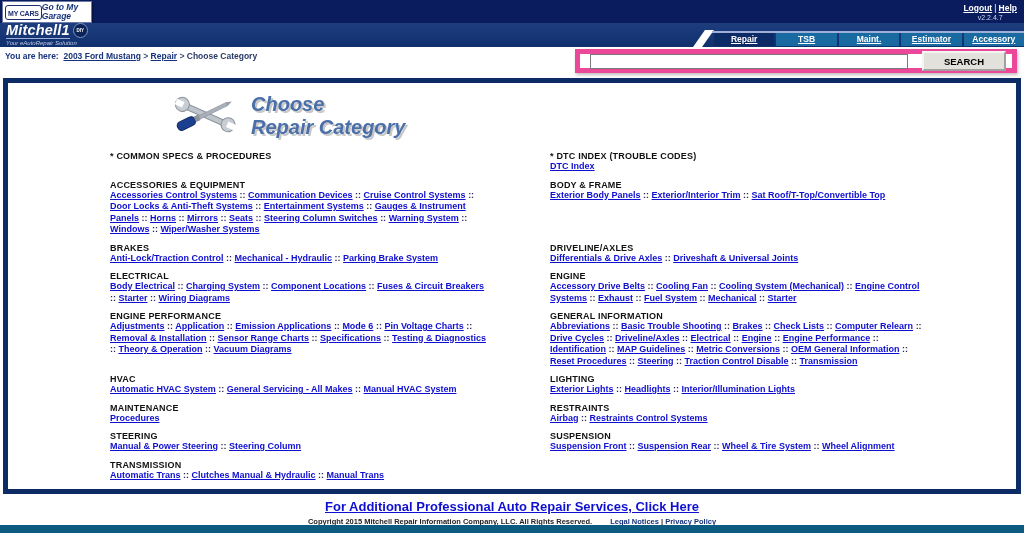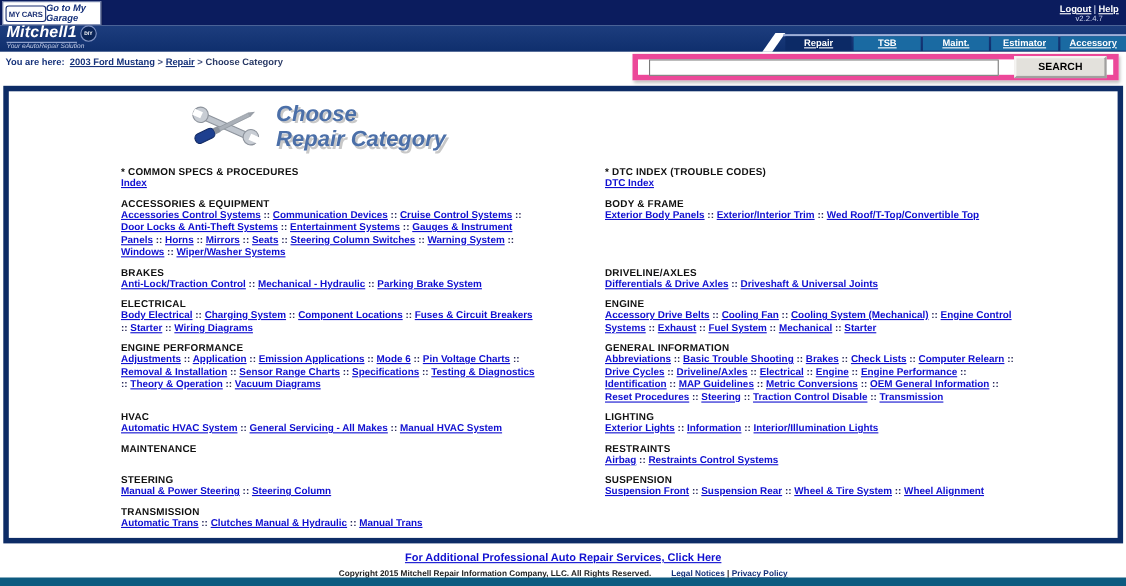--- a/index.html
+++ b/index.html
@@ -72,21 +72,21 @@
 
   .category-grid { margin:10px 40px 0 102px; }
   .cat-row { display:grid; grid-template-columns:440px 430px; margin-bottom:7px; }
   .cat-title { font-size:9px; font-weight:bold; color:#111; letter-spacing:.2px; }
   .cat-links { font-size:9px; font-weight:bold; line-height:11.5px; max-width:382px; }
   .cat-links a { color:var(--link); text-decoration:underline; }
   .sep { color:#2a2a5a; }
 
   
   .footer { position:absolute; left:0; top:497px; width:1024px; text-align:center; }
-  .f-link a { font-size:10px; font-weight:bold; color:var(--link); text-decoration:underline; }
+  .f-link a { font-size:13px; font-weight:bold; color:var(--link); text-decoration:underline; }
   .f-copy { font-size:7.5px; color:#222; margin-top:2px; font-weight:bold; }
   .f-copy .gap { display:inline-block; width:18px; }
   .f-copy a { color:#15317a; text-decoration:underline;margin-top:44px; }
   .f-top { font-size:9.5px; font-weight:bold; color:#15317a; margin-top:2px; }
   .f-top a { color:#15317a; text-decoration:underline; }
   .bottombar { position:absolute; bottom:0; left:0; width:1024px; height:8px; background:var(--bottom_bar); }
 </style>
 </head>
 <body style="--link: #0f0fd0; --navy: #0d2c66; --tab_blue: #1a6aa2; --tab_active: #0c2a66; --bottom_bar: #0d5b80; --title_blue: #4b6fa8;">
 
@@ -154,35 +154,34 @@
     </svg>
     <div class="title">
       <div>Choose</div>
       <div>Repair Category</div>
     </div>
   </div>
   <div class="category-grid">
       <div class="cat-row">
         <div class="cat-cell left">
           <div class="cat-title">* COMMON SPECS &amp; PROCEDURES</div>
-          <div class="cat-links"><a class="cat-link">Index</a></div>
         </div>
         <div class="cat-cell right">
           <div class="cat-title">* DTC INDEX (TROUBLE CODES)</div>
           <div class="cat-links"><a class="cat-link">DTC Index</a></div>
         </div>
       </div>
       <div class="cat-row">
         <div class="cat-cell left">
           <div class="cat-title">ACCESSORIES &amp; EQUIPMENT</div>
           <div class="cat-links"><a class="cat-link">Accessories Control Systems</a><span class="sep"> :: </span><a class="cat-link">Communication Devices</a><span class="sep"> :: </span><a class="cat-link">Cruise Control Systems</a><span class="sep"> :: </span><a class="cat-link">Door Locks &amp; Anti-Theft Systems</a><span class="sep"> :: </span><a class="cat-link">Entertainment Systems</a><span class="sep"> :: </span><a class="cat-link">Gauges &amp; Instrument Panels</a><span class="sep"> :: </span><a class="cat-link">Horns</a><span class="sep"> :: </span><a class="cat-link">Mirrors</a><span class="sep"> :: </span><a class="cat-link">Seats</a><span class="sep"> :: </span><a class="cat-link">Steering Column Switches</a><span class="sep"> :: </span><a class="cat-link">Warning System</a><span class="sep"> :: </span><a class="cat-link">Windows</a><span class="sep"> :: </span><a class="cat-link">Wiper/Washer Systems</a></div>
         </div>
         <div class="cat-cell right">
           <div class="cat-title">BODY &amp; FRAME</div>
-          <div class="cat-links"><a class="cat-link">Exterior Body Panels</a><span class="sep"> :: </span><a class="cat-link">Exterior/Interior Trim</a><span class="sep"> :: </span><a class="cat-link">Wed Roof/T-Top/Convertible Top</a></div>
+          <div class="cat-links"><a class="cat-link">Exterior Body Panels</a><span class="sep"> :: </span><a class="cat-link">Exterior/Interior Trim</a><span class="sep"> :: </span><a class="cat-link">Sat Roof/T-Top/Convertible Top</a></div>
         </div>
       </div>
       <div class="cat-row">
         <div class="cat-cell left">
           <div class="cat-title">BRAKES</div>
           <div class="cat-links"><a class="cat-link">Anti-Lock/Traction Control</a><span class="sep"> :: </span><a class="cat-link">Mechanical - Hydraulic</a><span class="sep"> :: </span><a class="cat-link">Parking Brake System</a></div>
         </div>
         <div class="cat-cell right">
           <div class="cat-title">DRIVELINE/AXLES</div>
           <div class="cat-links"><a class="cat-link">Differentials &amp; Drive Axles</a><span class="sep"> :: </span><a class="cat-link">Driveshaft &amp; Universal Joints</a></div>
@@ -208,26 +207,27 @@
           <div class="cat-links"><a class="cat-link">Abbreviations</a><span class="sep"> :: </span><a class="cat-link">Basic Trouble Shooting</a><span class="sep"> :: </span><a class="cat-link">Brakes</a><span class="sep"> :: </span><a class="cat-link">Check Lists</a><span class="sep"> :: </span><a class="cat-link">Computer Relearn</a><span class="sep"> :: </span><a class="cat-link">Drive Cycles</a><span class="sep"> :: </span><a class="cat-link">Driveline/Axles</a><span class="sep"> :: </span><a class="cat-link">Electrical</a><span class="sep"> :: </span><a class="cat-link">Engine</a><span class="sep"> :: </span><a class="cat-link">Engine Performance</a><span class="sep"> :: </span><a class="cat-link">Identification</a><span class="sep"> :: </span><a class="cat-link">MAP Guidelines</a><span class="sep"> :: </span><a class="cat-link">Metric Conversions</a><span class="sep"> :: </span><a class="cat-link">OEM General Information</a><span class="sep"> :: </span><a class="cat-link">Reset Procedures</a><span class="sep"> :: </span><a class="cat-link">Steering</a><span class="sep"> :: </span><a class="cat-link">Traction Control Disable</a><span class="sep"> :: </span><a class="cat-link">Transmission</a></div>
         </div>
       </div>
       <div class="cat-row">
         <div class="cat-cell left">
           <div class="cat-title">HVAC</div>
           <div class="cat-links"><a class="cat-link">Automatic HVAC System</a><span class="sep"> :: </span><a class="cat-link">General Servicing - All Makes</a><span class="sep"> :: </span><a class="cat-link">Manual HVAC System</a></div>
         </div>
         <div class="cat-cell right">
           <div class="cat-title">LIGHTING</div>
-          <div class="cat-links"><a class="cat-link">Exterior Lights</a><span class="sep"> :: </span><a class="cat-link">Information</a><span class="sep"> :: </span><a class="cat-link">Interior/Illumination Lights</a></div>
+          <div class="cat-links"><a class="cat-link">Exterior Lights</a><span class="sep"> :: </span><a class="cat-link">Headlights</a><span class="sep"> :: </span><a class="cat-link">Interior/Illumination Lights</a></div>
         </div>
       </div>
       <div class="cat-row">
         <div class="cat-cell left">
           <div class="cat-title">MAINTENANCE</div>
+          <div class="cat-links"><a class="cat-link">Procedures</a></div>
         </div>
         <div class="cat-cell right">
           <div class="cat-title">RESTRAINTS</div>
           <div class="cat-links"><a class="cat-link">Airbag</a><span class="sep"> :: </span><a class="cat-link">Restraints Control Systems</a></div>
         </div>
       </div>
       <div class="cat-row">
         <div class="cat-cell left">
           <div class="cat-title">STEERING</div>
           <div class="cat-links"><a class="cat-link">Manual &amp; Power Steering</a><span class="sep"> :: </span><a class="cat-link">Steering Column</a></div>

